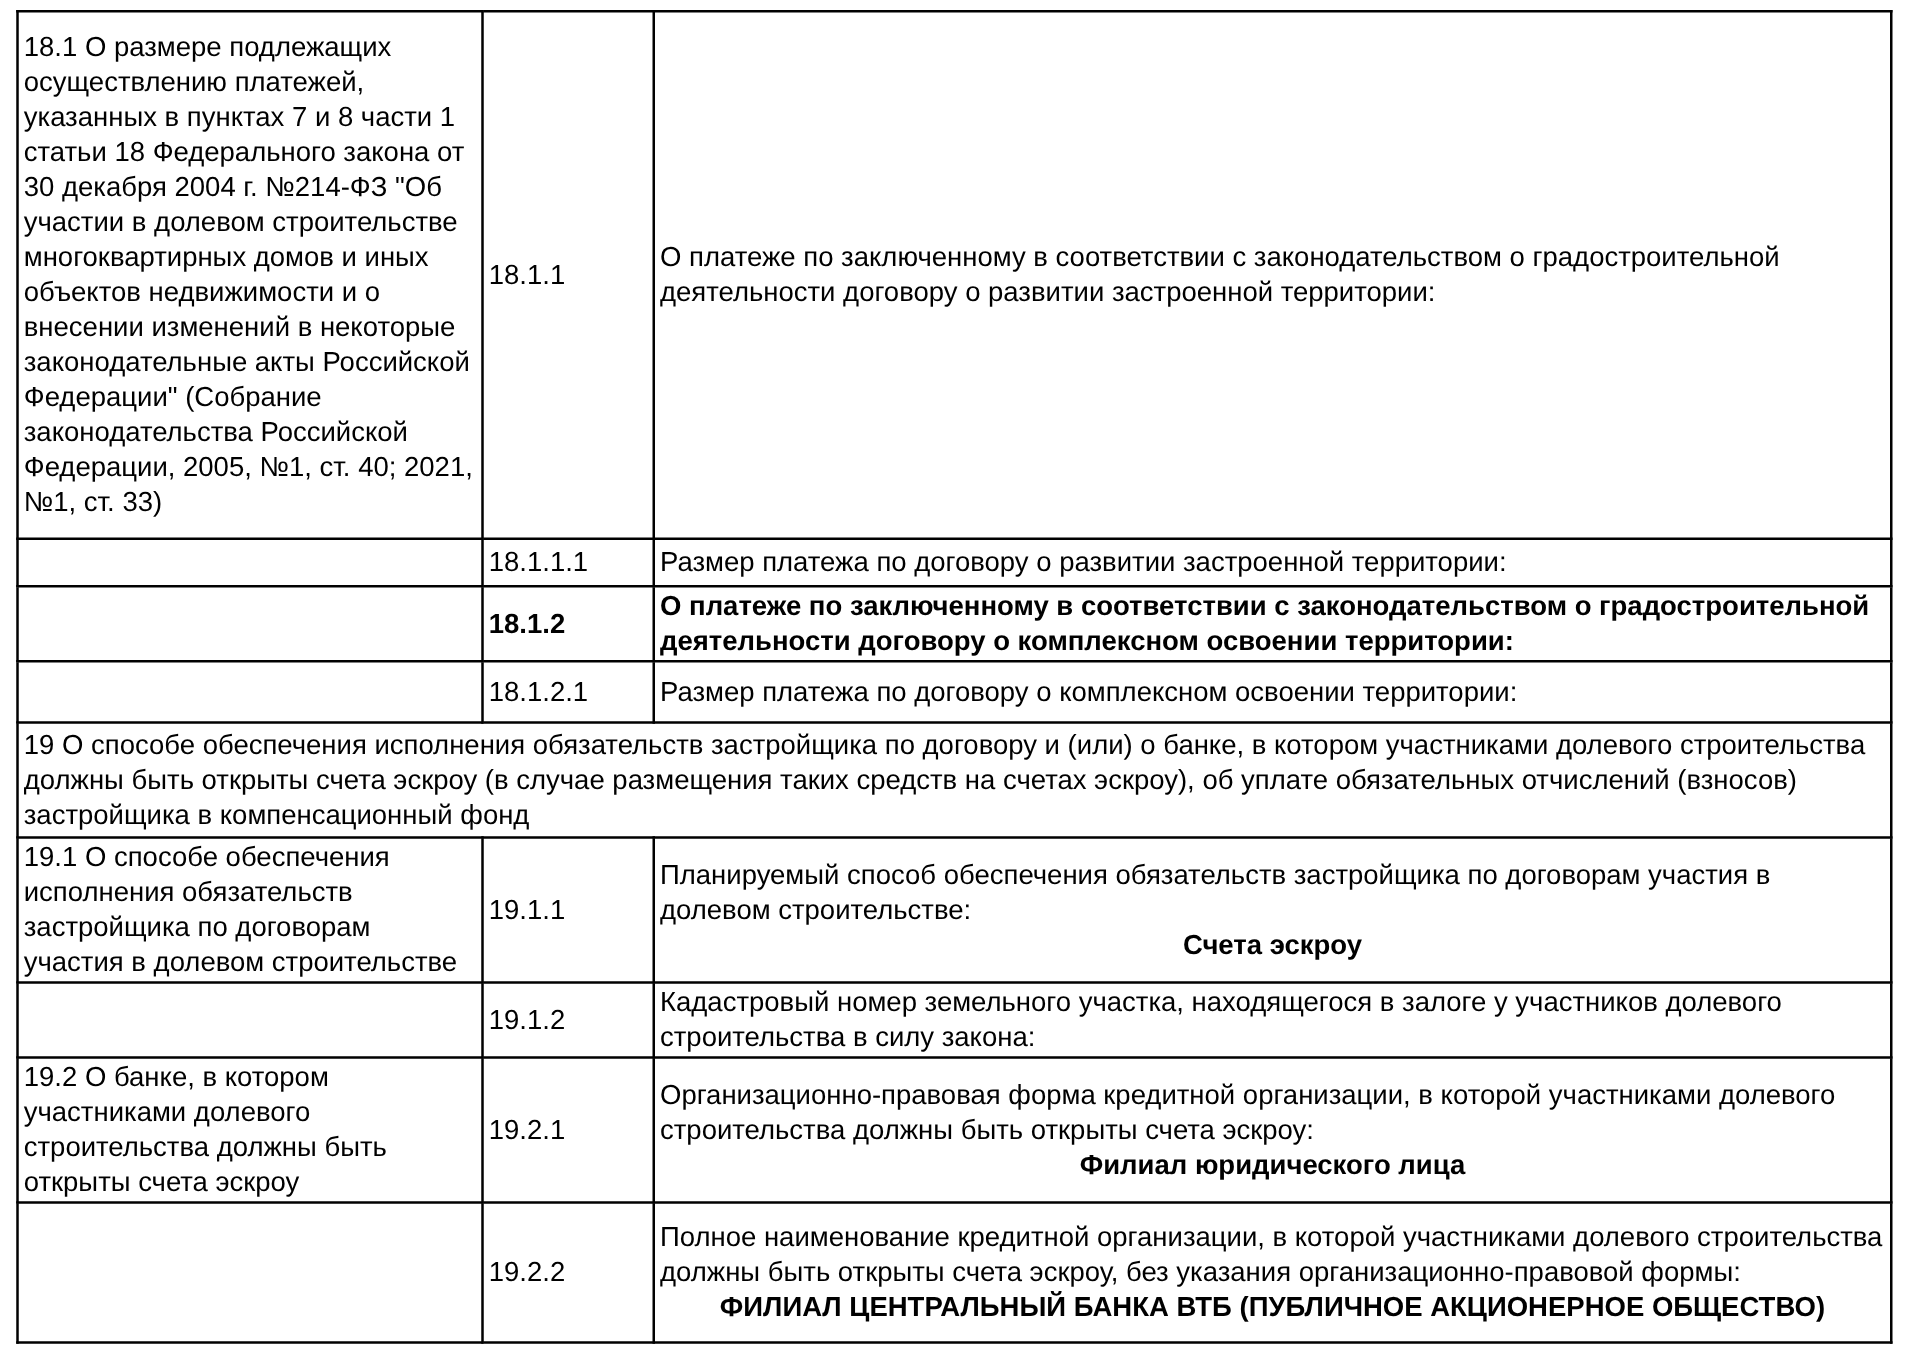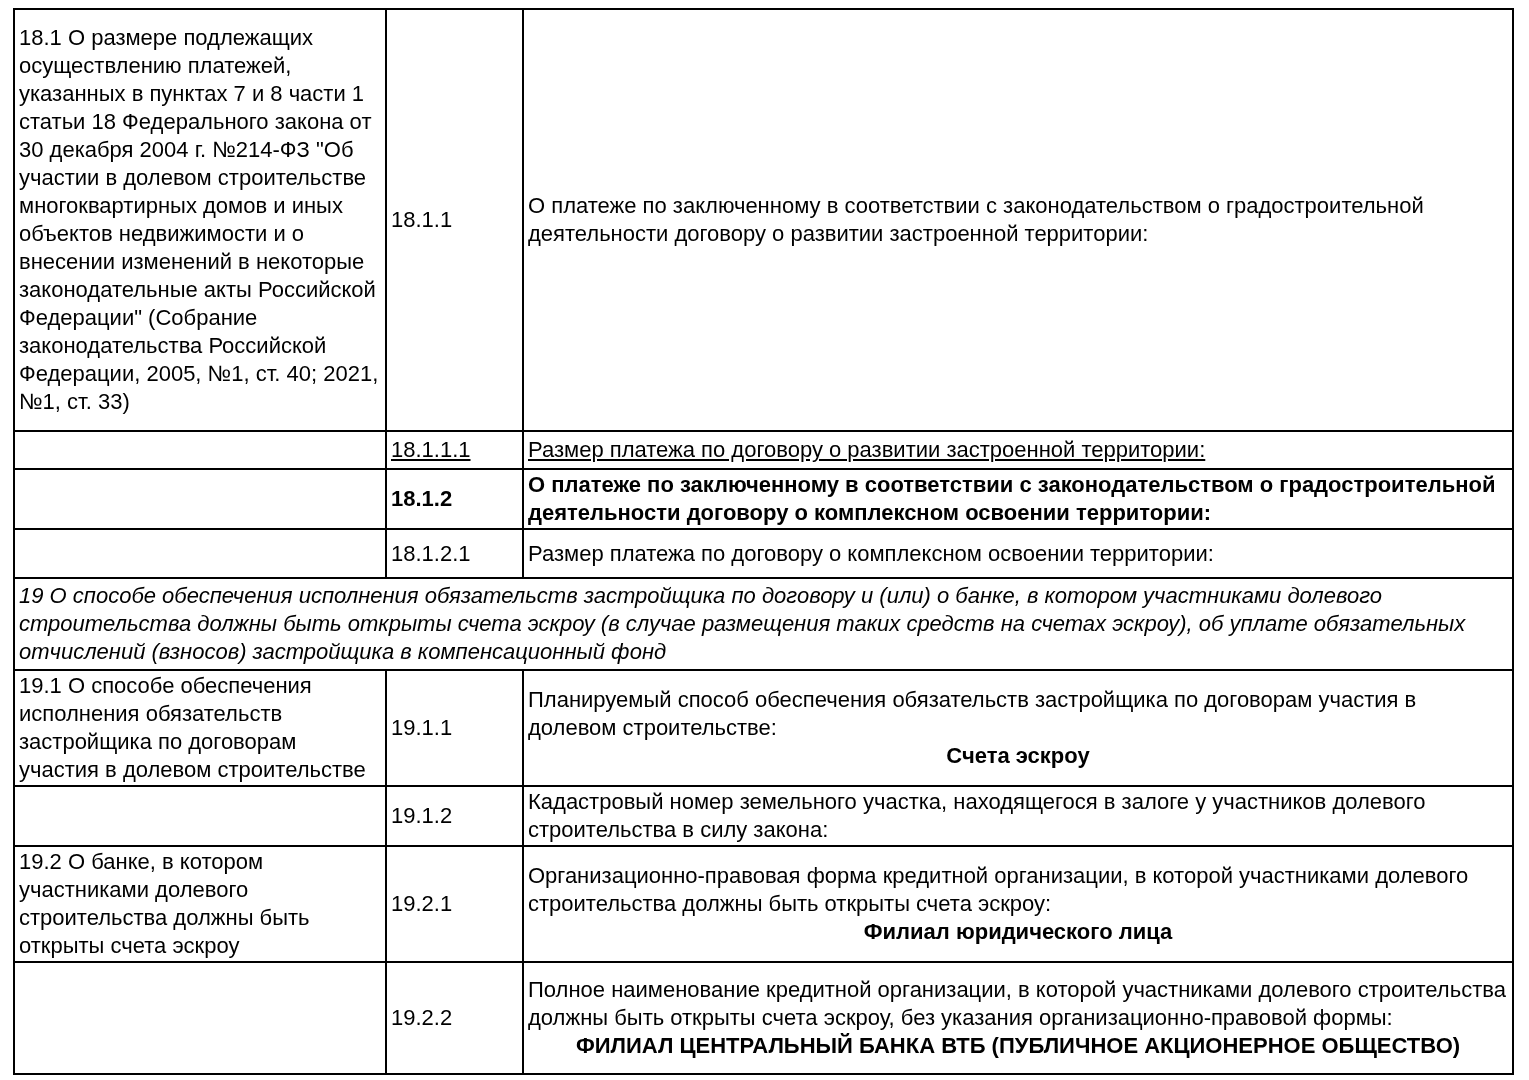--- a/index.html
+++ b/index.html
@@ -34,28 +34,27 @@
     vertical-align: top;
     padding: 2px 2px 2px 4px;
   }
   td.num {
     padding-left: 7px;
     margin-top: 12px;
   }
   td.section-cell {
     vertical-align: top;
     padding: 3px 6px 3px 4px;
-    font-style: italic;
   }
   .val {
     font-weight: bold;
     text-align: center;
   }
   tr.r0 { height: 422px; }
-  tr.r1 { height: 38px; text-decoration: underline; }
+  tr.r1 { height: 38px; }
   tr.r2 { height: 48px; font-weight: bold; }
   tr.r3 { height: 49px; }
   tr.r4 { height: 92px; }
   tr.r5 { height: 108px; }
   tr.r6 { height: 43px; }
   tr.r7 { height: 112px; padding-left: 48px; }
   tr.r8 { height: 112px; }
 </style>
 </head>
 <body>

